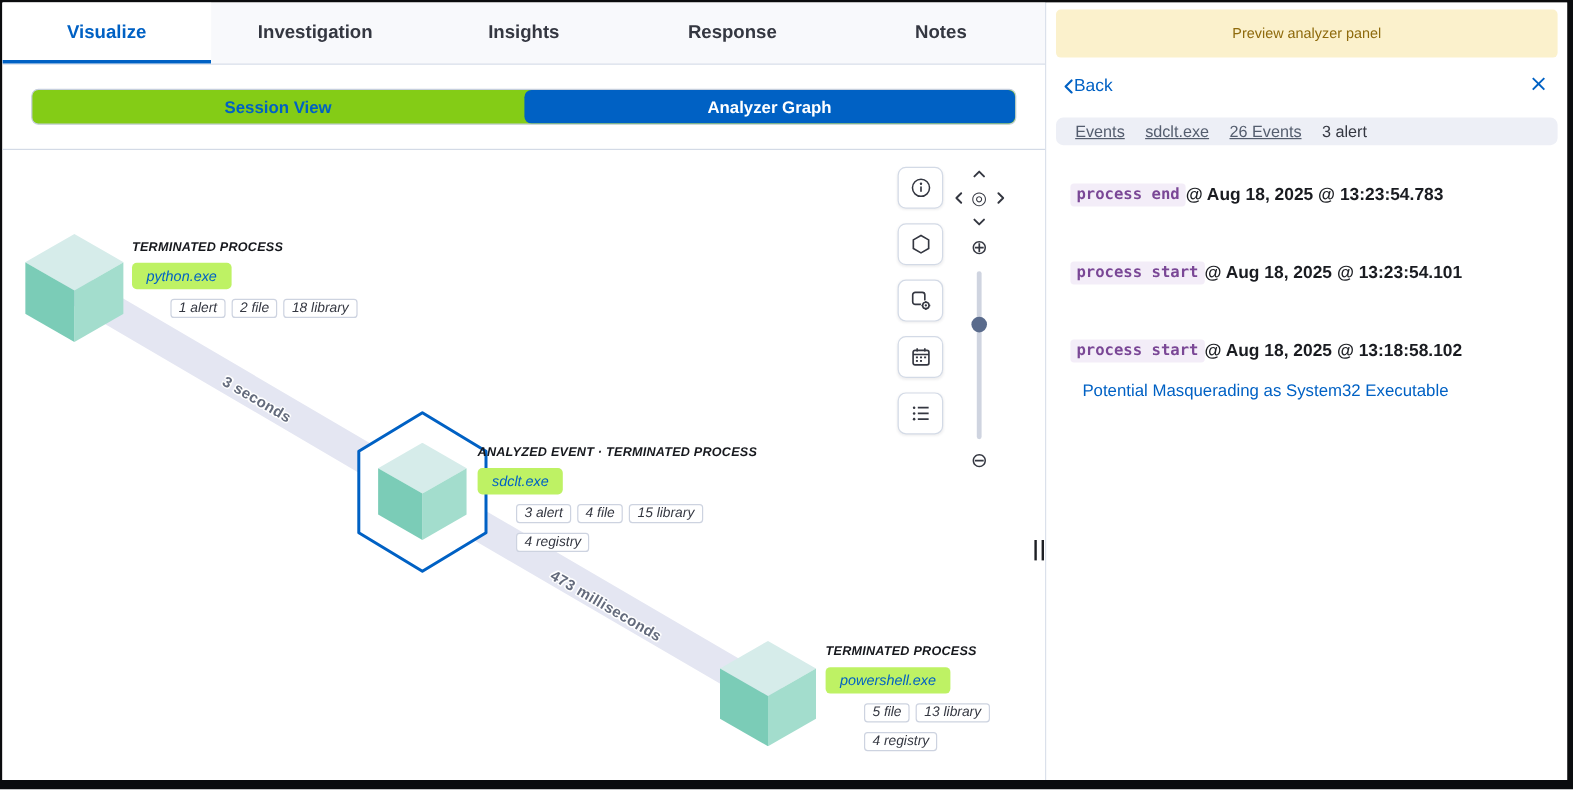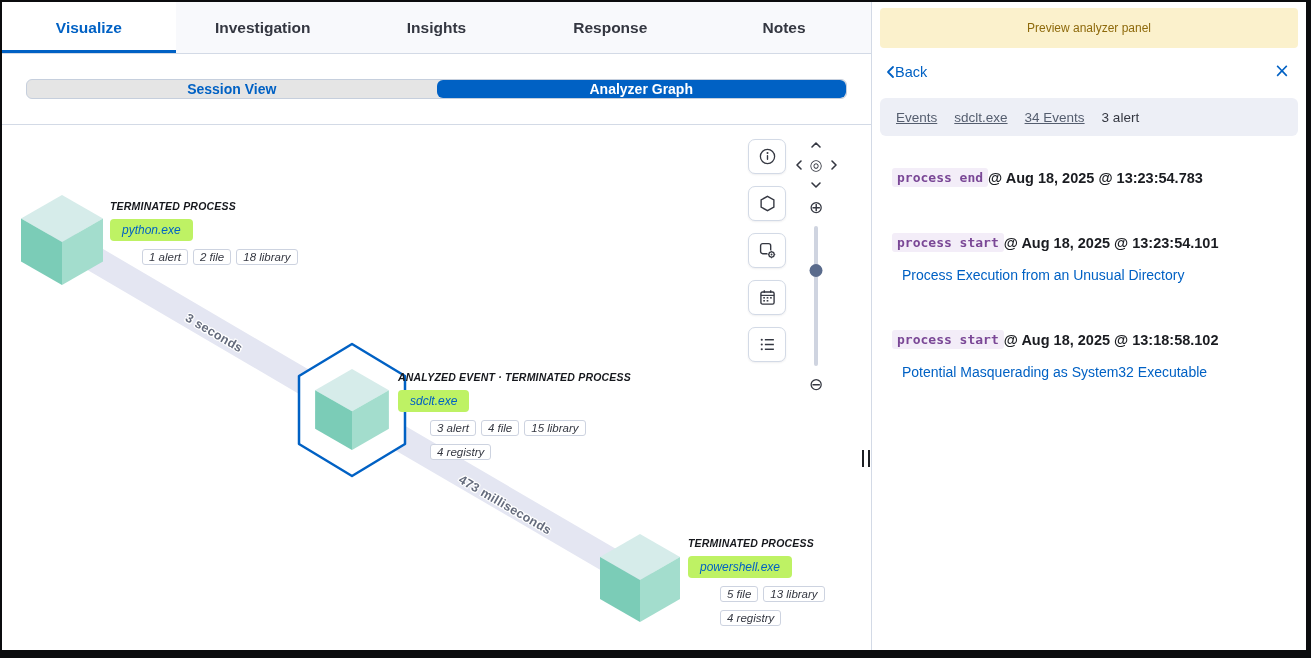--- a/index.html
+++ b/index.html
@@ -11,21 +11,21 @@
   .drag-handle{position:absolute;left:860px;top:448px;width:8px;height:17px;border-left:2px solid #1d1f24;border-right:2px solid #1d1f24;z-index:6;cursor:col-resize;}
   .right{position:absolute;left:870px;top:0;right:0;bottom:0;background:#fff;overflow:hidden;}
 
   
   .tabs{display:flex;height:52px;background:#f8f9fc;border-bottom:1px solid #d3dae6;flex:0 0 auto;}
   .tab{flex:1;display:flex;align-items:center;justify-content:center;font-size:15.5px;font-weight:700;color:#343741;cursor:pointer;}
   .tab.active{background:#fff;color:#0061c4;box-shadow:inset 0 -3px 0 #0061c4;}
 
   
   .subbar{height:71px;display:flex;align-items:center;padding:0 24px;border-bottom:1px solid #d3dae6;background:#fff;flex:0 0 auto;}
-  .btngroup{flex:1;display:flex;height:20px;border:1px solid #c6cfdd;border-radius:6px;background:#e5e5e5;overflow:hidden;}
+  .btngroup{flex:1;display:flex;height:30px;border:1px solid #c6cfdd;border-radius:6px;background:#84cc16;overflow:hidden;}
   .btngroup .opt{flex:1;display:flex;align-items:center;justify-content:center;font-size:14px;font-weight:700;color:#0061c4;cursor:pointer;}
   .btngroup .opt.selected{background:#0061c4;color:#fff;border-radius:6px;}
 
   
   .canvas{position:relative;flex:1;background:#fff;overflow:hidden;}
   .band-svg{position:absolute;left:0;top:0;}
   .edge-label{position:absolute;transform:translate(-50%,-50%) rotate(30.3deg);font-size:12.5px;font-weight:700;color:#646b7c;letter-spacing:.3px;white-space:nowrap;
     text-shadow:-1px -1px 0 #fff,1px -1px 0 #fff,-1px 1px 0 #fff,1px 1px 0 #fff,0 0 3px #fff;}
   .cube{position:absolute;cursor:pointer;line-height:0;}
   .hexagon{position:absolute;line-height:0;}
@@ -43,21 +43,21 @@
   .zoom{position:absolute;left:794px;top:74px;width:40px;display:flex;flex-direction:column;align-items:center;}
   .zoom-btn{font-family:"DejaVu Sans",sans-serif;font-size:17px;color:#343741;cursor:pointer;line-height:1;}
   .zoom-track{position:relative;width:4px;height:140px;background:#cfd4e0;border-radius:2px;margin:10px 0;cursor:pointer;}
   .zoom-thumb{position:absolute;left:50%;transform:translateX(-50%);top:27%;width:13px;height:13px;border-radius:50%;background:#5a6b8c;cursor:grab;}
 
   
   .banner{margin:6px 8px 0;height:40px;background:#fbf1cc;border-radius:4px;display:flex;align-items:center;justify-content:center;font-size:12px;color:#8e6a0c;}
   .back-row{display:flex;align-items:center;margin:12px 14px 0;position:relative;height:24px;}
   .back-link{display:flex;align-items:center;gap:0;color:#0061c4;font-size:14.5px;font-weight:500;cursor:pointer;}
   .close-x{position:absolute;right:2px;top:-1px;font-size:19px;color:#0061c4;cursor:pointer;line-height:22px;font-family:"DejaVu Sans",sans-serif;}
-  .crumb-bar{margin:14px 8px 0;height:38px;background:#edeff6;border-radius:6px;display:flex;align-items:center;padding:0 16px;gap:17px;font-size:13.5px;}
+  .crumb-bar{margin:14px 8px 0;height:23px;background:#edeff6;border-radius:6px;display:flex;align-items:center;padding:0 16px;gap:17px;font-size:13.5px;}
   .crumb-link{color:#545d6e;text-decoration:underline;cursor:pointer;white-space:nowrap;}
   .crumb-text{color:#343741;white-space:nowrap;}
   .alerts{padding:32px 20px 0;}
   .alert-item{margin-bottom:46px;}
   .alert-head{display:flex;align-items:center;gap:0;}
   .kind{font-family:"DejaVu Sans Mono",monospace;font-size:13px;font-weight:700;color:#7a4796;background:#f3edf8;padding:2px 5px;border-radius:3px;white-space:nowrap;}
   .tstamp{font-size:14.5px;font-weight:600;color:#1a1c21;white-space:nowrap;}
   .rule-link{display:inline-block;margin-top:15px;padding-left:10px;color:#0061c4;font-size:14px;cursor:pointer;}
 </style>
 </head>
@@ -260,39 +260,38 @@
             <polyline points="7,2 2,7 7,12" fill="none" stroke="#0061c4" stroke-width="1.8" stroke-linecap="round" stroke-linejoin="round"></polyline>
           </svg>
         <span>Back</span>
       </span>
       <span class="close-x">×</span>
     </div>
 
     <div class="crumb-bar">
       <span class="crumb-link">Events</span>
       <span class="crumb-link">sdclt.exe</span>
-      <span class="crumb-link">34 Events</span>
+      <span class="crumb-link">26 Events</span>
       <span class="crumb-text">3 alert</span>
     </div>
 
     <div class="alerts">
 
       <div class="alert-item">
         <div class="alert-head">
           <span class="kind">process end</span>
           <span class="tstamp">@ Aug 18, 2025 @ 13:23:54.783</span>
         </div>
       </div>
 
       <div class="alert-item">
         <div class="alert-head">
           <span class="kind">process start</span>
           <span class="tstamp">@ Aug 18, 2025 @ 13:23:54.101</span>
         </div>
-        <span class="rule-link">Process Execution from an Unusual Directory</span>
       </div>
 
       <div class="alert-item">
         <div class="alert-head">
           <span class="kind">process start</span>
           <span class="tstamp">@ Aug 18, 2025 @ 13:18:58.102</span>
         </div>
         <span class="rule-link">Potential Masquerading as System32 Executable</span>
       </div>
 

